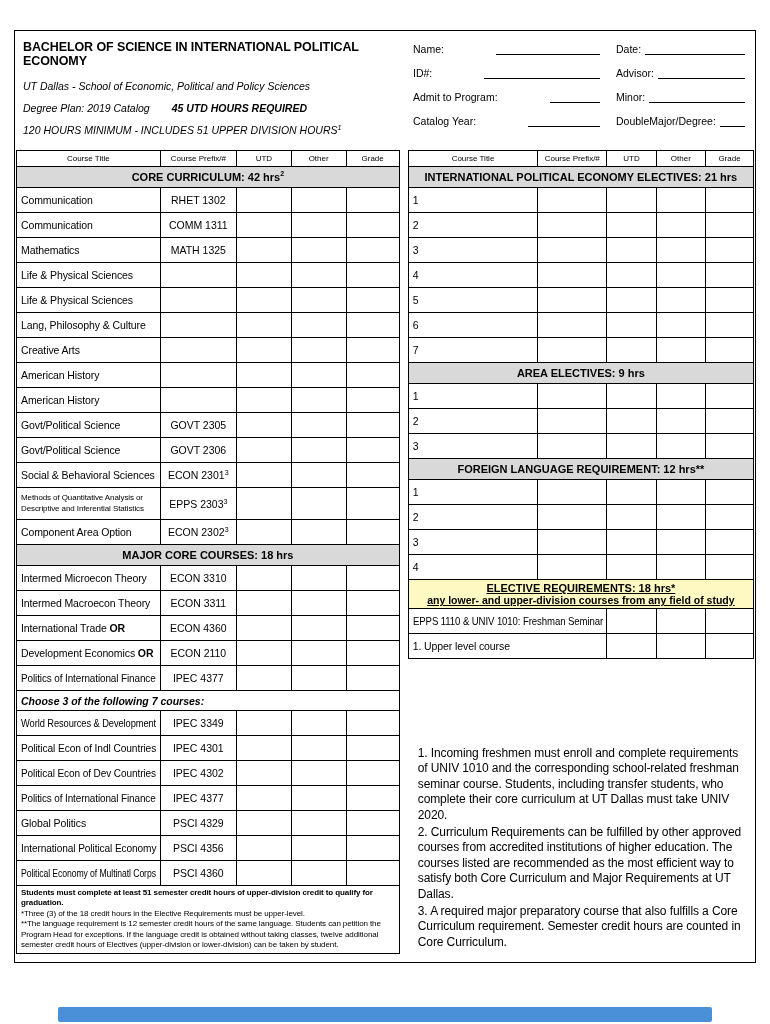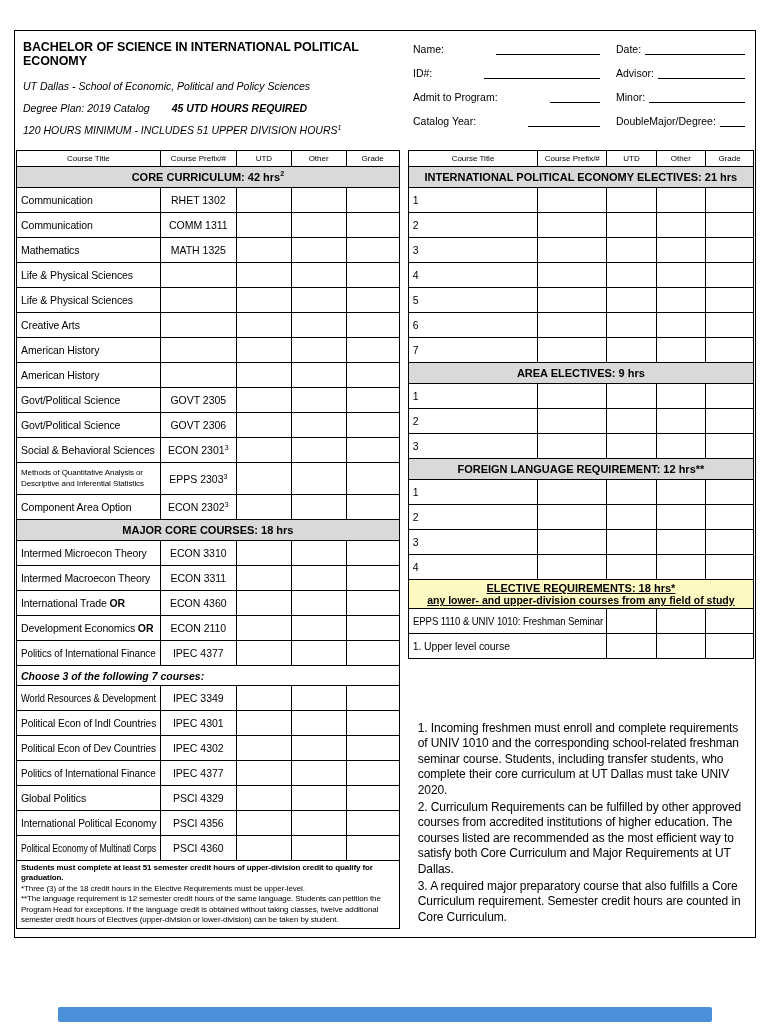--- a/index.html
+++ b/index.html
@@ -169,20 +169,27 @@
                 <td class="blank-cell"></td>
               </tr>
               <tr>
                 <td class="title-cell" colspan="1"><span>Life &amp; Physical Sciences</span></td>
                 <td class="prefix-cell"></td>
                 <td class="blank-cell"></td>
                 <td class="blank-cell"></td>
                 <td class="blank-cell"></td>
               </tr>
               <tr>
+                <td class="title-cell" colspan="1"><span>Lang, Philosophy &amp; Culture</span></td>
+                <td class="prefix-cell"></td>
+                <td class="blank-cell"></td>
+                <td class="blank-cell"></td>
+                <td class="blank-cell"></td>
+              </tr>
+              <tr>
                 <td class="title-cell" colspan="1"><span>Creative Arts</span></td>
                 <td class="prefix-cell"></td>
                 <td class="blank-cell"></td>
                 <td class="blank-cell"></td>
                 <td class="blank-cell"></td>
               </tr>
               <tr>
                 <td class="title-cell" colspan="1"><span>American History</span></td>
                 <td class="prefix-cell"></td>
                 <td class="blank-cell"></td>

